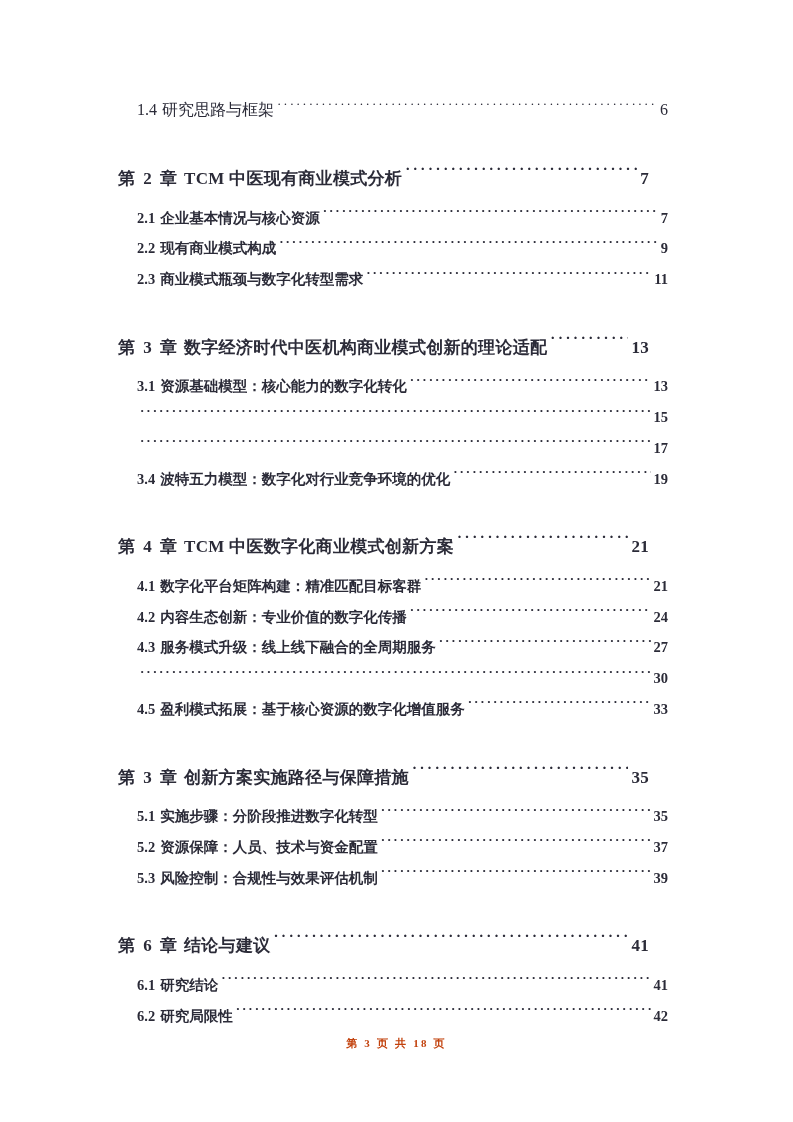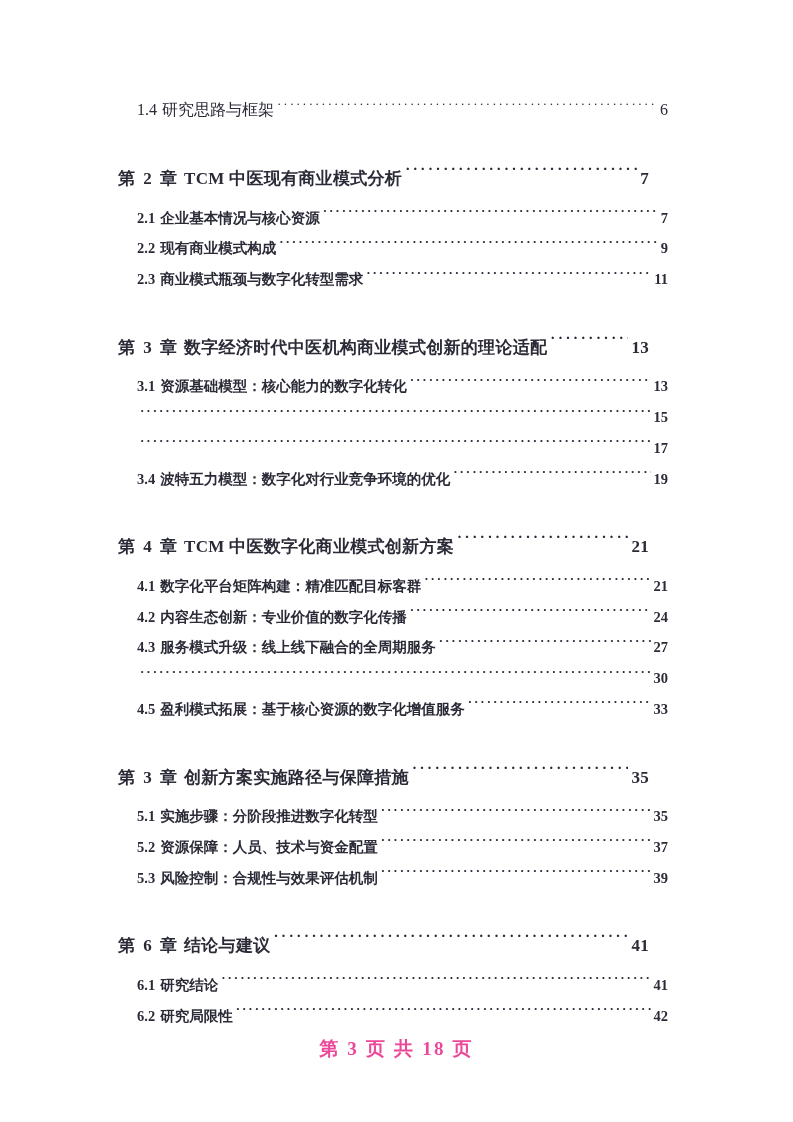--- a/index.html
+++ b/index.html
@@ -131,24 +131,24 @@
     display: inline-block;
     width: 5px;
   }
 
   .footer {
     position: absolute;
     left: 0;
     right: 0;
     top: 1036px;
     text-align: center;
-    font-size: 19px;
+    font-size: 11px;
     font-weight: bold;
     letter-spacing: 2.2px;
-    color: #ec4899;
+    color: #c2410c;
   }
 </style>
 </head>
 <body>
 
 <div class="page">
 
   <div class="toc">
 
     <div class="row orphan">

